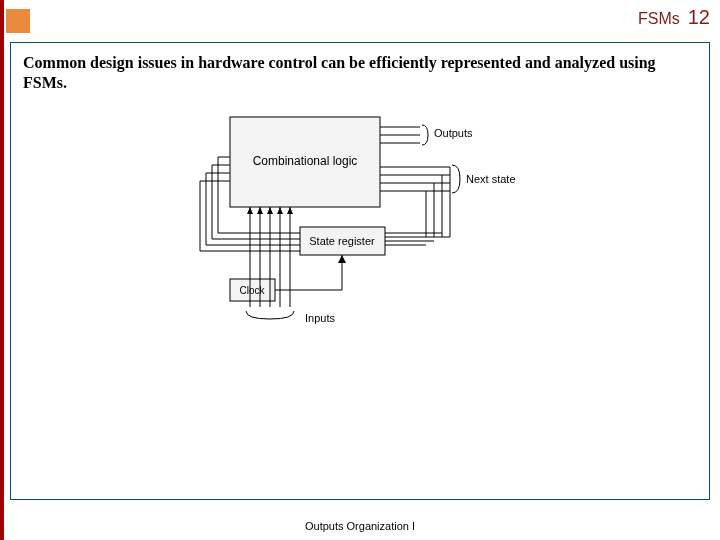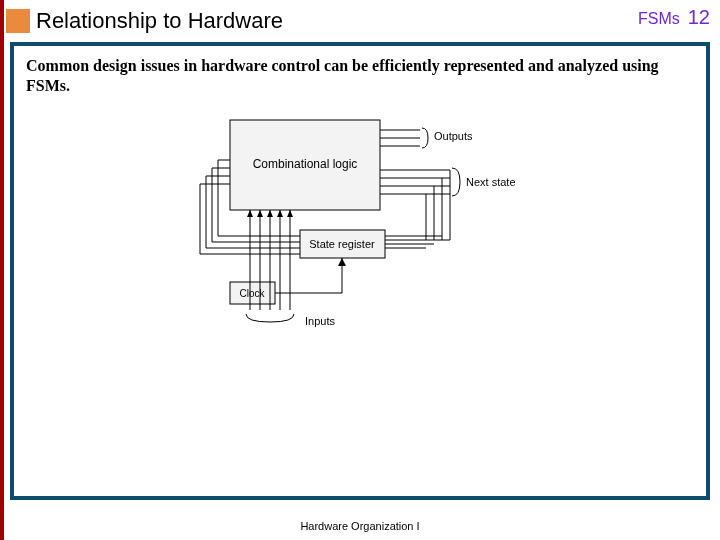--- a/index.html
+++ b/index.html
@@ -36,36 +36,36 @@
     font-size: 22px;
     font-weight: 400;
     color: #000;
   }
   .top-right {
     position: absolute;
     right: 10px;
     top: 6px;
     font-family: Arial, Helvetica, sans-serif;
     font-size: 16px;
-    color: #6d28d9;
+    color: #7f1d1d;
     display: flex;
     align-items: baseline;
     gap: 8px;
   }
   .top-right .num {
     font-size: 20px;
     text-align: right;
   }
   .body-frame {
     position: absolute;
     left: 10px;
     top: 42px;
     width: 700px;
     height: 458px;
-    border: 4px solid #0c4a6e;
+    border: 1px solid #0c4a6e;
     padding: 10px 12px;
     background: #fff;
   }
   .body-text {
     font-size: 16px;
     font-weight: bold;
     line-height: 1.25;
     color: #000;
   }
   .diagram-wrap {
@@ -88,21 +88,20 @@
     color: #000;
   }
 </style>
 </head>
 <body>
 
 <div class="left-stripe"></div>
 
 <div class="header">
   <div class="header-square"></div>
-  <div class="title">Relationship to Hardware</div>
   <div class="top-right">
     <span>FSMs</span>
     <span class="num">12</span>
   </div>
 </div>
 
 <div class="body-frame">
   <p class="body-text">Common design issues in hardware control can be efficiently represented and analyzed using FSMs.</p>
 
   <div class="diagram-wrap">
@@ -170,13 +169,13 @@
       <polygon points="100,100 97,107 103,107" fill="#000"></polygon>
       <polygon points="110,100 107,107 113,107" fill="#000"></polygon>
       <polygon points="120,100 117,107 123,107" fill="#000"></polygon>
 
       <path d="M76 204 Q76 212 100 212 Q124 212 124 204" fill="none" stroke="#000"></path>
       <text x="135" y="215" font-family="Arial" font-size="11">Inputs</text>
     </svg>
   </div>
 </div>
 
-<div class="footer">Hardware Organization I</div>
+<div class="footer">Outputs Organization I</div>
 
 </body></html>

